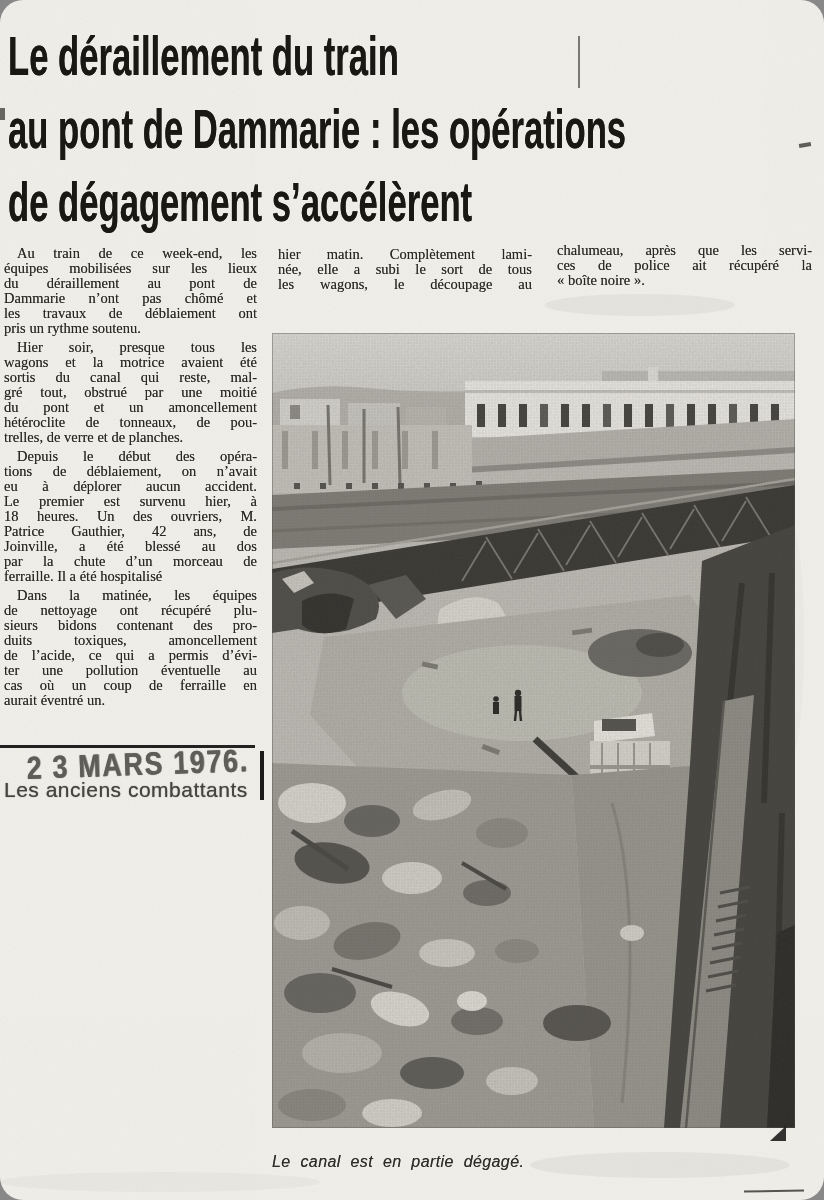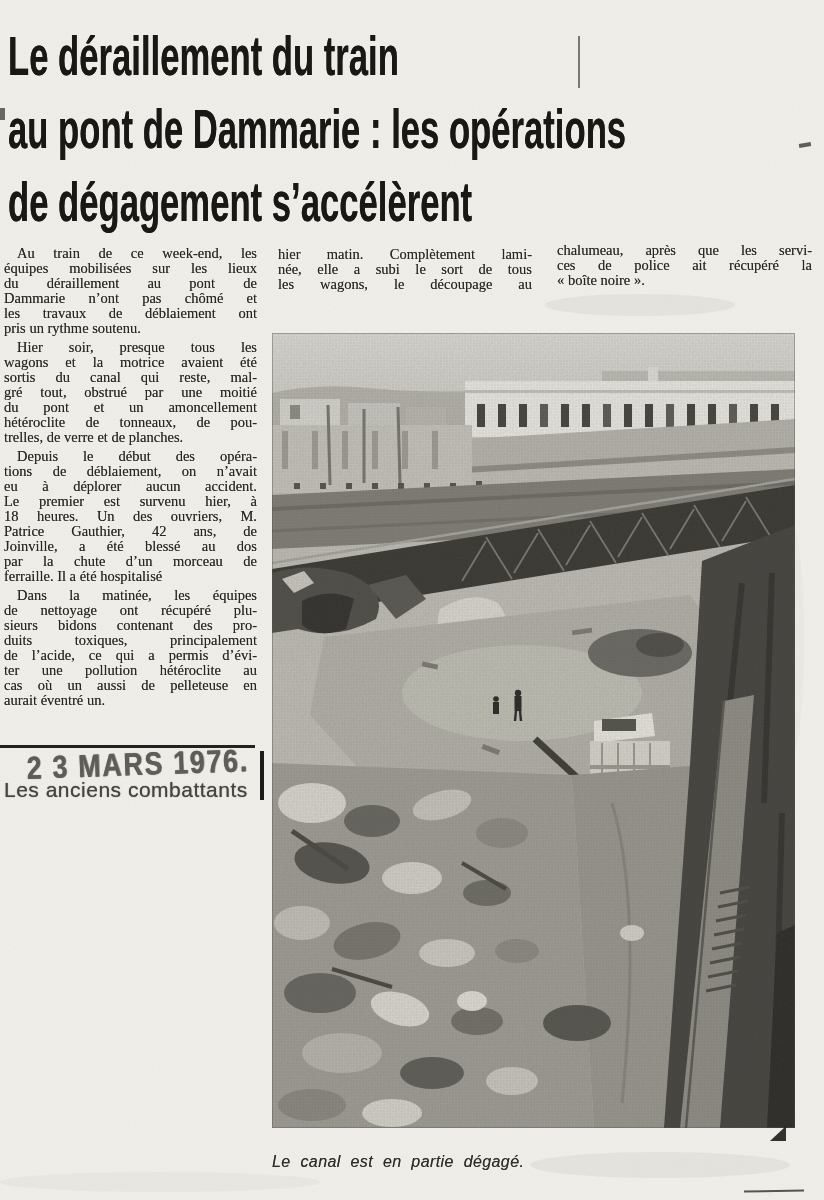--- a/index.html
+++ b/index.html
@@ -1,19 +1,19 @@
 <!DOCTYPE html>
 <html lang="fr"><head>
 <meta charset="utf-8">
 <style>
   html,body{margin:0;padding:0;background:#888;}
   .page{
     position:relative;width:824px;height:1200px;margin:0 auto;
     background:var(--paper,#f1f0eb);overflow:hidden;
-    font-family:"Liberation Serif",serif;color:var(--ink,#282723);
+    font-family:"Liberation Serif",serif;color:var(--ink,#282723);border-radius:23px;
   }
   .layer{position:absolute;inset:0;pointer-events:none;}
   
   .headline{position:absolute;left:8px;top:20px;z-index:2;}
   .hline{
     display:block;white-space:nowrap;
     font-family:"Liberation Sans",sans-serif;font-weight:700;
     font-size:55px;line-height:73px;color:var(--headline_ink,#191815);
     transform:scaleX(.63);transform-origin:0 50%;
     text-shadow:0 0 .7px rgba(25,24,21,.85);
@@ -116,24 +116,24 @@
         <div class="tline">18 heures. Un des ouvriers, M.</div>
         <div class="tline">Patrice Gauthier, 42 ans, de</div>
         <div class="tline">Joinville, a été blessé au dos</div>
         <div class="tline">par la chute d’un morceau de</div>
         <div class="tline endl">ferraille. Il a été hospitalisé</div>
       </div>
       <div class="para">
         <div class="tline ind">Dans la matinée, les équipes</div>
         <div class="tline">de nettoyage ont récupéré plu-</div>
         <div class="tline">sieurs bidons contenant des pro-</div>
-        <div class="tline">duits toxiques, principalement</div>
+        <div class="tline">duits toxiques, amoncellement</div>
         <div class="tline">de l’acide, ce qui a permis d’évi-</div>
-        <div class="tline">ter une pollution hétéroclite au</div>
-        <div class="tline">cas où un aussi de pelleteuse en</div>
+        <div class="tline">ter une pollution éventuelle au</div>
+        <div class="tline">cas où un coup de ferraille en</div>
         <div class="tline endl">aurait éventré un.</div>
       </div>
     </div>
   <div class="col col-3">
       <div class="para">
         <div class="tline">chalumeau, après que les servi-</div>
         <div class="tline">ces de police ait récupéré la</div>
         <div class="tline endl">« boîte noire ».</div>
       </div>
     </div>

